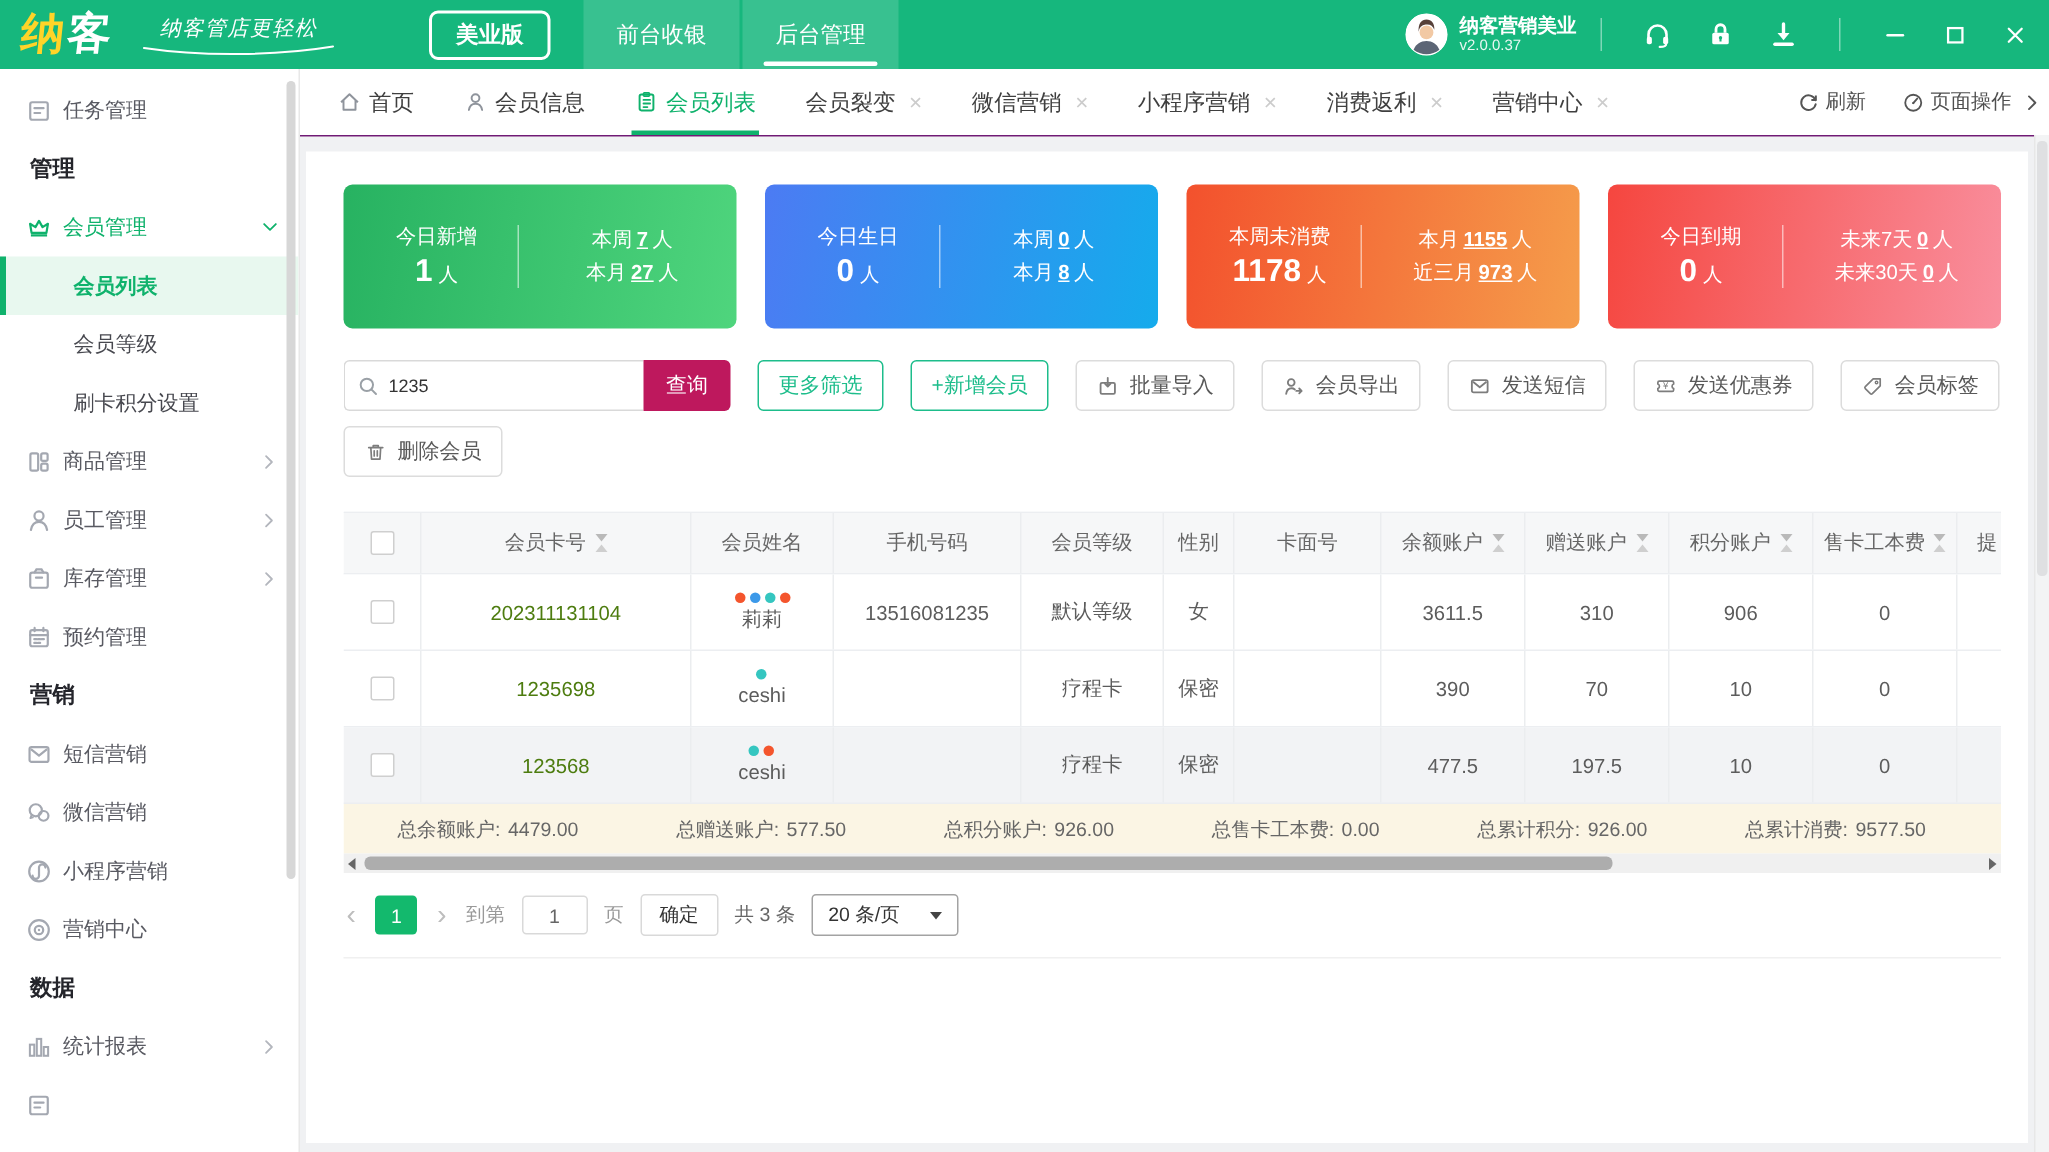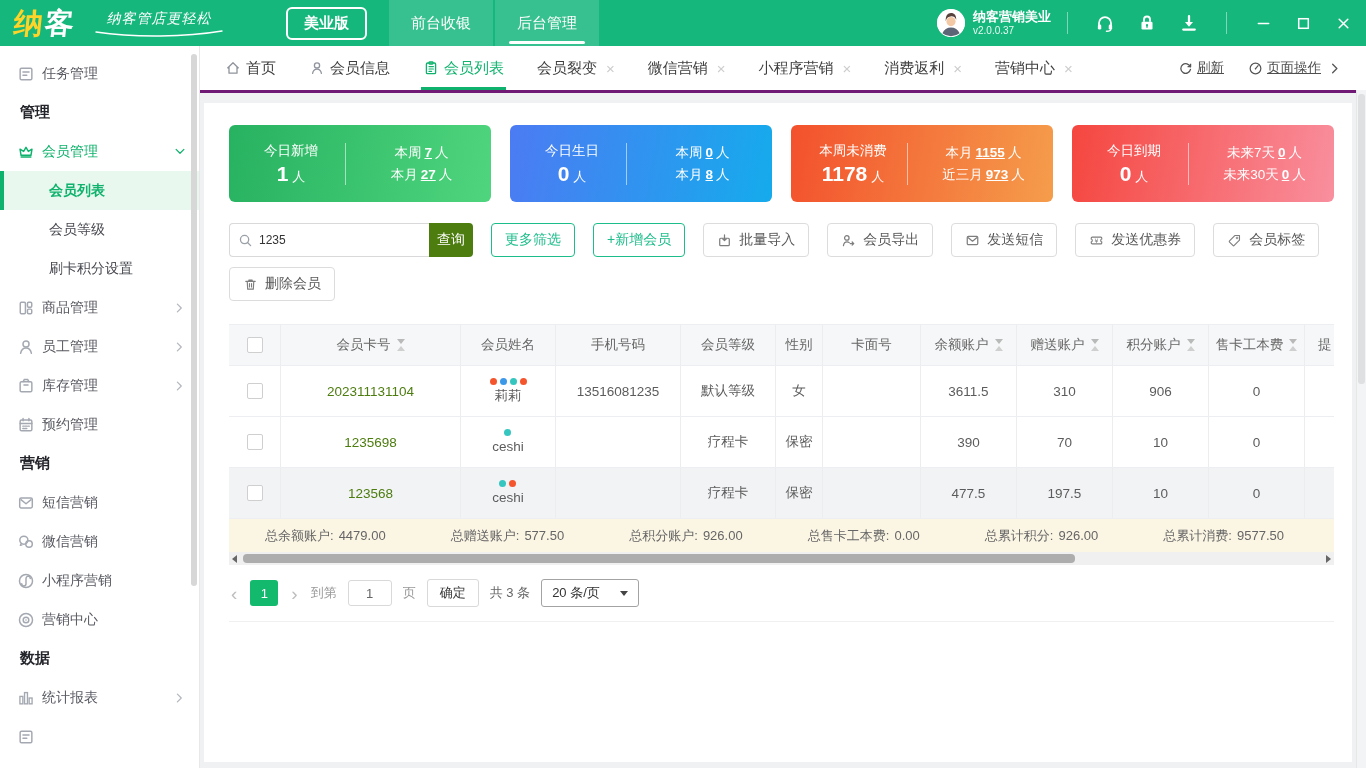--- a/index.html
+++ b/index.html
@@ -40,58 +40,58 @@
 .side-item.parent-green{color:#0fb26c;}
 .side-item.parent-green .s-icon{color:#0fb26c;}
 .side-item.parent-green .s-arrow{color:#0fb26c;transform:rotate(90deg);}
 .side-section{height:39px;display:flex;align-items:center;padding-left:20px;font-size:15px;font-weight:bold;color:#24252b;}
 .side-sub{height:39px;display:flex;align-items:center;padding-left:45px;font-size:14px;color:#47484f;cursor:pointer;border-left:4px solid transparent;}
 .side-sub.active{background:#e8f8ef;color:#0fb26c;font-weight:bold;border-left:4px solid #0fb26c;}
 .side-scroll{position:absolute;top:8px;right:2px;width:6px;height:532px;background:#d7d7d7;border-radius:3px;}
 
 
 .content{flex:1;display:flex;flex-direction:column;background:#f0f1f3;min-width:0;position:relative;}
-.tabbar{flex:0 0 44px;background:#fff;border-bottom:3px solid #701a75;display:flex;align-items:center;padding:0 24px 0 25px;}
+.tabbar{flex:0 0 44px;background:#fff;border-bottom:1px solid #701a75;display:flex;align-items:center;padding:0 4px 0 25px;}
 .tab{height:44px;display:flex;align-items:center;font-size:15px;color:#3f3f3f;margin-right:33px;position:relative;cursor:pointer;white-space:nowrap;}
 .tab .t-icon{width:16px;height:16px;margin-right:5px;color:#8f949c;}
 .tab.active{color:#0fb26c;}
 .tab.active .t-icon{color:#0fb26c;}
 .tab.active::after{content:"";position:absolute;bottom:0;left:-2px;right:-2px;height:3px;background:#0fb26c;}
 .tab .close{margin-left:9px;color:#ccc;font-size:15px;line-height:1;}
-.tab-actions{margin-left:auto;display:flex;align-items:flex-end;color:#4f4f4f;font-size:13.5px;white-space:nowrap;text-decoration:underline;}
+.tab-actions{margin-left:auto;display:flex;align-items:flex-end;color:#4f4f4f;font-size:13.5px;white-space:nowrap;}
 .tab-actions .a-icon{width:15px;height:15px;margin-right:4px;color:#555;}
 .tab-actions .grp{display:flex;align-items:center;margin-left:24px;cursor:pointer;}
 .tab-actions .chev{width:13px;height:13px;margin-left:8px;color:#555;}
 
 
 .vscroll{position:absolute;top:44px;right:0;bottom:0;width:10px;background:#f3f4f5;border-left:1px solid #e7e7e7;}
 .vthumb{position:absolute;top:4px;left:1px;width:7px;height:290px;background:#dfe0e2;border-radius:3px;}
 
 
 .panel{flex:1;margin:10px 14px 6px 4px;background:#fff;padding:0 18px 0 25px;overflow:hidden;position:relative;}
 
 
 .cards{display:flex;justify-content:space-between;margin-top:22px;width:1105px;}
-.card{width:262px;height:77px;border-radius:6px;color:#fff;display:flex;align-items:center;padding-left:14px;}
+.card{width:262px;height:96px;border-radius:6px;color:#fff;display:flex;align-items:center;padding-left:14px;}
 .card-left{width:96px;text-align:center;flex:0 0 96px;}
 .card-title{font-size:13.5px;}
 .card-num{font-size:21px;font-weight:bold;margin-top:2px;}
 .card-num .unit{font-size:13px;font-weight:normal;margin-left:4px;}
 .card-sep{width:1px;height:42px;background:rgba(255,255,255,.55);margin:0 6px;flex:0 0 1px;}
 .card-right{flex:1;text-align:center;font-size:13.5px;line-height:22px;}
 .card-right .num{font-weight:bold;text-decoration:underline;margin:0 3px;}
 
 
 .toolbar{display:flex;margin-top:21px;gap:18px;align-items:center;flex-wrap:nowrap;}
 .toolbar2{margin-top:10px;}
 .searchbox{display:flex;}
 .search-input-wrap{width:200px;height:34px;border:1px solid #d9d9d9;border-right:none;border-radius:4px 0 0 4px;display:flex;align-items:center;padding:0 8px;background:#fff;}
 .search-input-wrap .b-icon{width:15px;height:15px;color:#9aa0a6;margin-right:6px;flex:0 0 15px;}
 .search-input-wrap input{border:none;outline:none;font-size:12px;color:#333;width:100%;font-family:inherit;}
-.btn-primary{height:34px;width:44px;background:#4d7c0f;color:#fff;border:none;border-radius:0 4px 4px 0;font-size:14px;cursor:pointer;font-family:Liberation Sans, sans-serif;}
+.btn-primary{height:34px;width:58px;background:#be185d;color:#fff;border:none;border-radius:0 4px 4px 0;font-size:14px;cursor:pointer;font-family:Liberation Sans, sans-serif;}
 .btn-outline-green{height:34px;border:1px solid #1dbd8b;color:#1dbd8b;background:#fff;border-radius:4px;padding:0 13px;font-size:14px;display:flex;align-items:center;cursor:pointer;font-family:inherit;}
 .btn-plain{height:34px;border:1px solid #dcdcdc;color:#595959;background:#fff;border-radius:4px;padding:0 13px;font-size:14px;display:flex;align-items:center;gap:7px;cursor:pointer;font-family:inherit;}
 .btn-plain .b-icon{width:15px;height:15px;color:#7d7d7d;}
 
 
 .table{margin-top:23px;width:1105px;font-size:13.5px;color:#5c5c5c;overflow:hidden;}
 .trow{display:flex;border-bottom:1px solid #eceef1;background:#fff;width:1136px;}
 .trow.head{background:#f6f7f8;border-top:1px solid #eceef1;color:#666;}
 .tbody .trow:nth-child(3){background:#f2f3f5;}
 .tcell{display:flex;align-items:center;justify-content:center;border-right:1px solid #ebedef;height:50px;overflow:hidden;}

